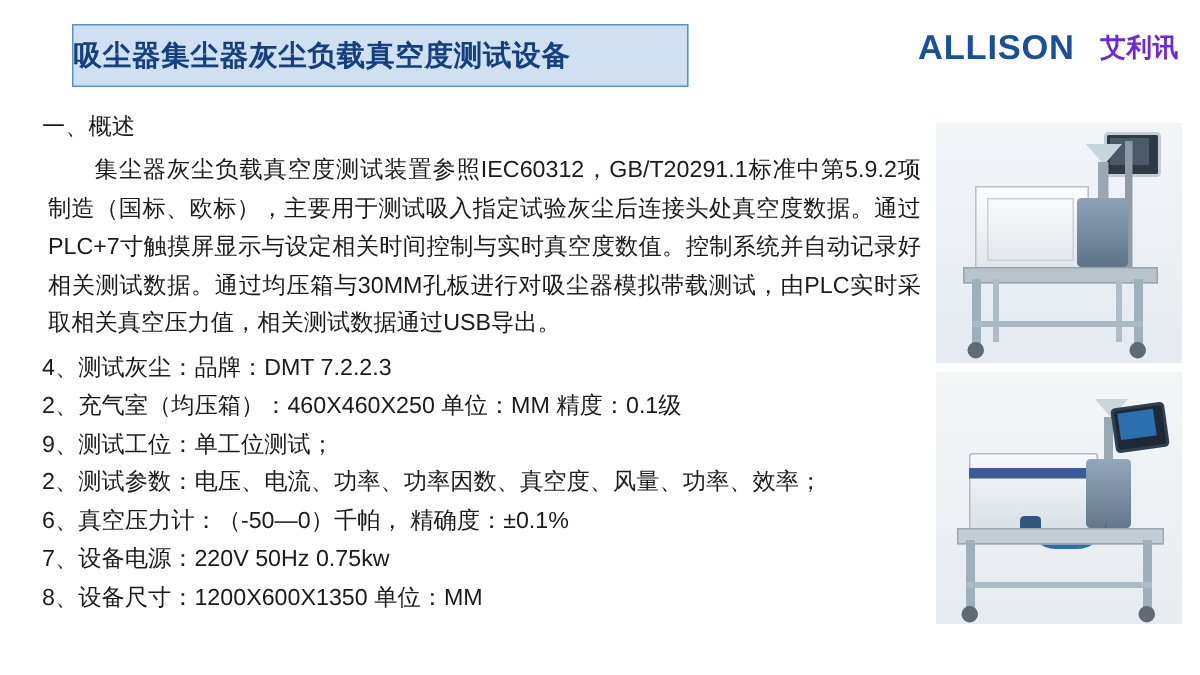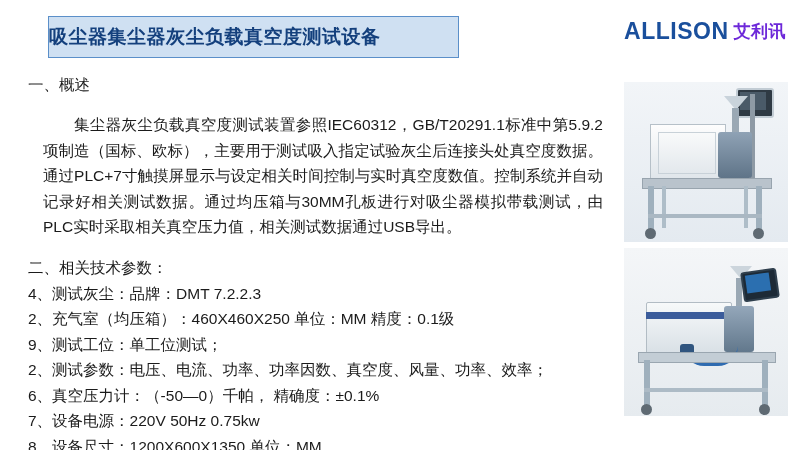--- a/index.html
+++ b/index.html
@@ -39,21 +39,21 @@
     letter-spacing: 0.5px;
     white-space: nowrap;
   }
 
   .brand {
     position: absolute;
     right: 14px;
     top: 18px;
     display: flex;
     align-items: center;
-    gap: 5px;
+    gap: 17px;
   }
   .brand-en {
     font-size: 23px;
     font-weight: bold;
     color: #1a4f9c;
     letter-spacing: 0.5px;
   }
   .brand-cn {
     font-size: 17px;
     font-weight: bold;
@@ -71,21 +71,21 @@
   .sec-heading {
     font-size: 15.5px;
     color: #1b1b1b;
     line-height: 25px;
     margin: 0 0 1px 0;
   }
   .para {
     font-size: 15.5px;
     color: #1b1b1b;
     line-height: 25.5px;
-    margin: 15px;
+    margin: 4px;
     text-indent: 2em;
     text-align: justify;
   }
   .list {
     margin: 0;
     padding: 0;
     list-style: none;
   }
   .list li {
     font-size: 15.5px;
@@ -198,21 +198,20 @@
   </div>
 
   <div class="brand">
     <span class="brand-en">ALLISON</span>
     <span class="brand-cn">艾利讯</span>
   </div>
 
   <div class="content">
     <p class="sec-heading">一、概述</p>
     <p class="para">集尘器灰尘负载真空度测试装置参照IEC60312，GB/T20291.1标准中第5.9.2项制造（国标、欧标），主要用于测试吸入指定试验灰尘后连接头处真空度数据。通过PLC+7寸触摸屏显示与设定相关时间控制与实时真空度数值。控制系统并自动记录好相关测试数据。通过均压箱与30MM孔板进行对吸尘器模拟带载测试，由PLC实时采取相关真空压力值，相关测试数据通过USB导出。</p>
-    <p class="sec-heading">二、相关技术参数：</p>
     <ul class="list">
       <li>4、测试灰尘：品牌：DMT 7.2.2.3</li>
       <li>2、充气室（均压箱）：460X460X250  单位：MM 精度：0.1级</li>
       <li>9、测试工位：单工位测试；</li>
       <li>2、测试参数：电压、电流、功率、功率因数、真空度、风量、功率、效率；</li>
       <li>6、真空压力计：（-50—0）千帕，   精确度：±0.1%</li>
       <li>7、设备电源：220V  50Hz  0.75kw</li>
       <li>8、设备尺寸：1200X600X1350 单位：MM</li>
     </ul>
   </div>

